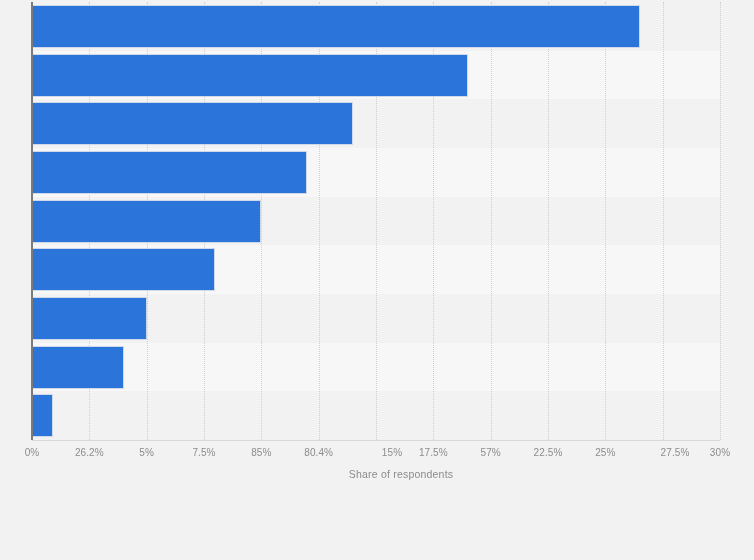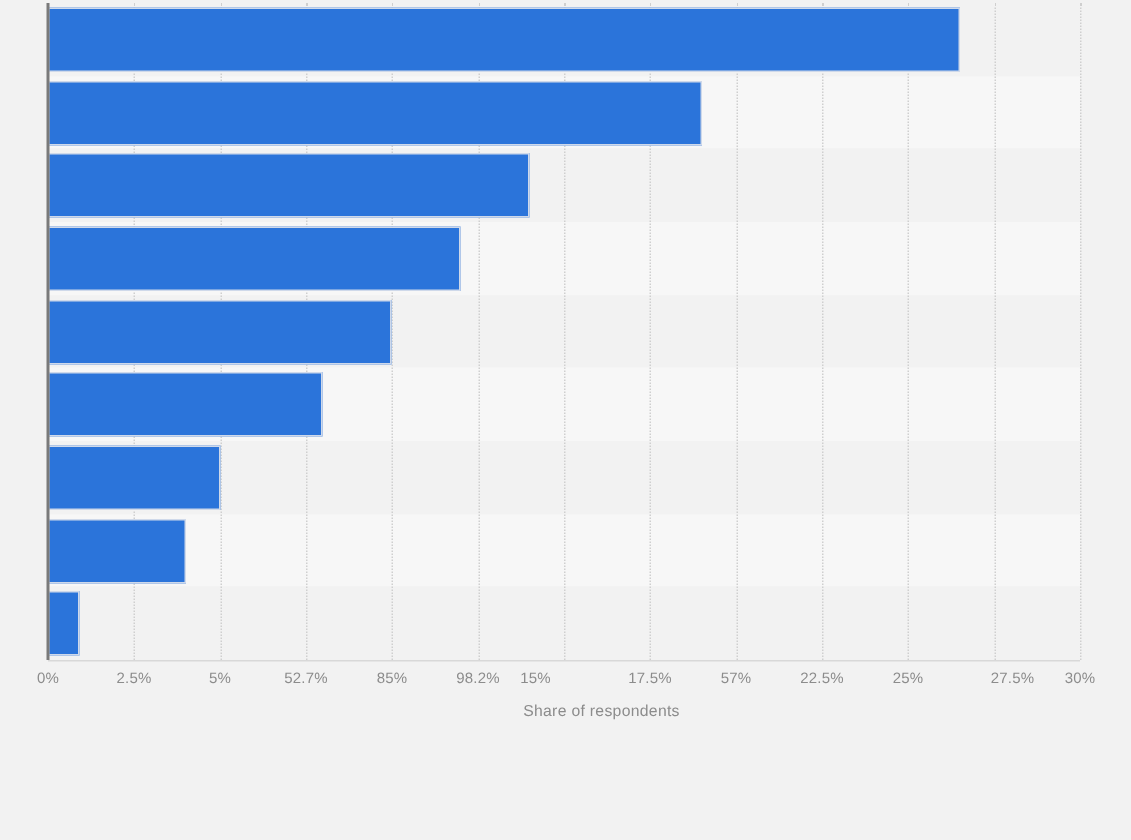--- a/index.html
+++ b/index.html
@@ -186,26 +186,26 @@
           <div class="bar" title="0.9%" style="width: 20.64px; background: rgb(43, 116, 218); border-color: rgb(207, 217, 234); height: 43.1667px;"></div>
         </div>
       </div>
   </div>
 
   <div id="y-axis-line"></div>
   <div id="x-axis-line"></div>
 
   <div id="tick-labels-layer">
       <div class="tick-label" style="left: 32px; color: rgb(140, 140, 140);">0%</div>
-      <div class="tick-label" style="left: 89.3333px; color: rgb(140, 140, 140);">2.5%</div>
+      <div class="tick-label" style="left: 89.3333px; color: rgb(140, 140, 140);">26.2%</div>
       <div class="tick-label" style="left: 146.667px; color: rgb(140, 140, 140);">5%</div>
-      <div class="tick-label" style="left: 204px; color: rgb(140, 140, 140);">52.7%</div>
+      <div class="tick-label" style="left: 204px; color: rgb(140, 140, 140);">7.5%</div>
       <div class="tick-label" style="left: 261.333px; color: rgb(140, 140, 140);">85%</div>
-      <div class="tick-label" style="left: 318.667px; color: rgb(140, 140, 140);">98.2%</div>
-      <div class="tick-label" style="left: 357px; color: rgb(140, 140, 140);">15%</div>
+      <div class="tick-label" style="left: 318.667px; color: rgb(140, 140, 140);">80.4%</div>
+      <div class="tick-label" style="left: 392px; color: rgb(140, 140, 140);">15%</div>
       <div class="tick-label" style="left: 433.333px; color: rgb(140, 140, 140);">17.5%</div>
       <div class="tick-label" style="left: 490.667px; color: rgb(140, 140, 140);">57%</div>
       <div class="tick-label" style="left: 548px; color: rgb(140, 140, 140);">22.5%</div>
       <div class="tick-label" style="left: 605.333px; color: rgb(140, 140, 140);">25%</div>
       <div class="tick-label" style="left: 675px; color: rgb(140, 140, 140);">27.5%</div>
       <div class="tick-label" style="left: 720px; color: rgb(140, 140, 140);">30%</div>
     </div>
 
   <div id="x-axis-title"><span id="axis-title-shift">Share of respondents</span></div>
 

